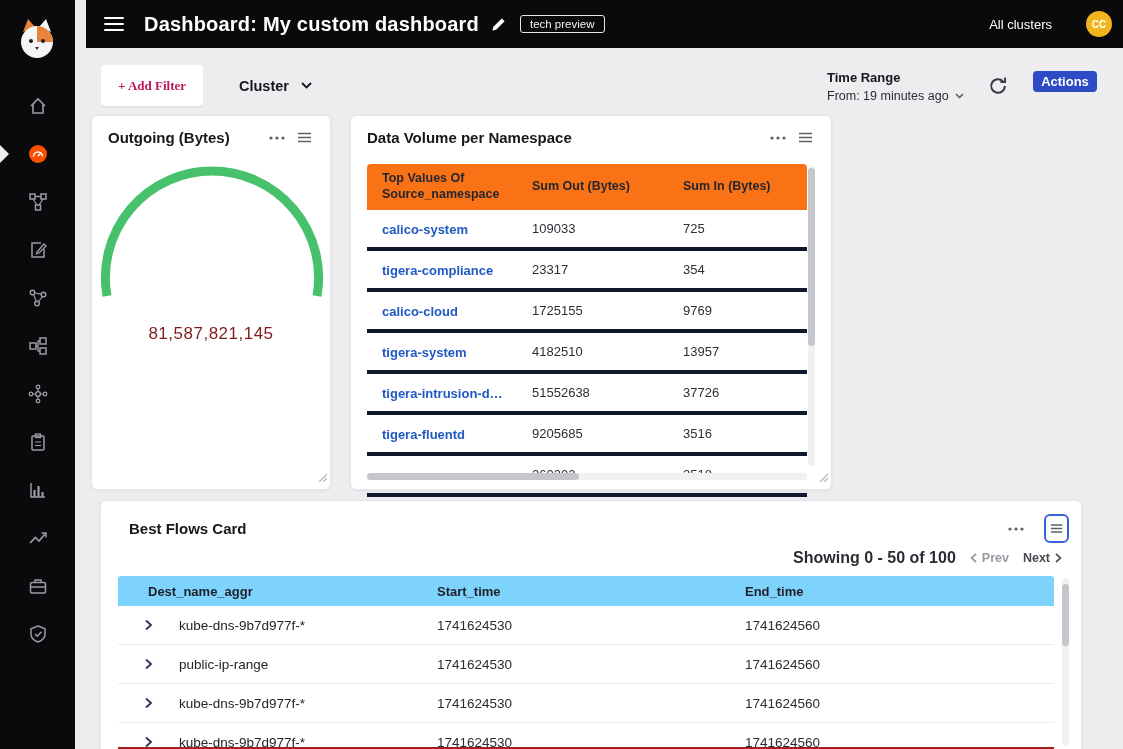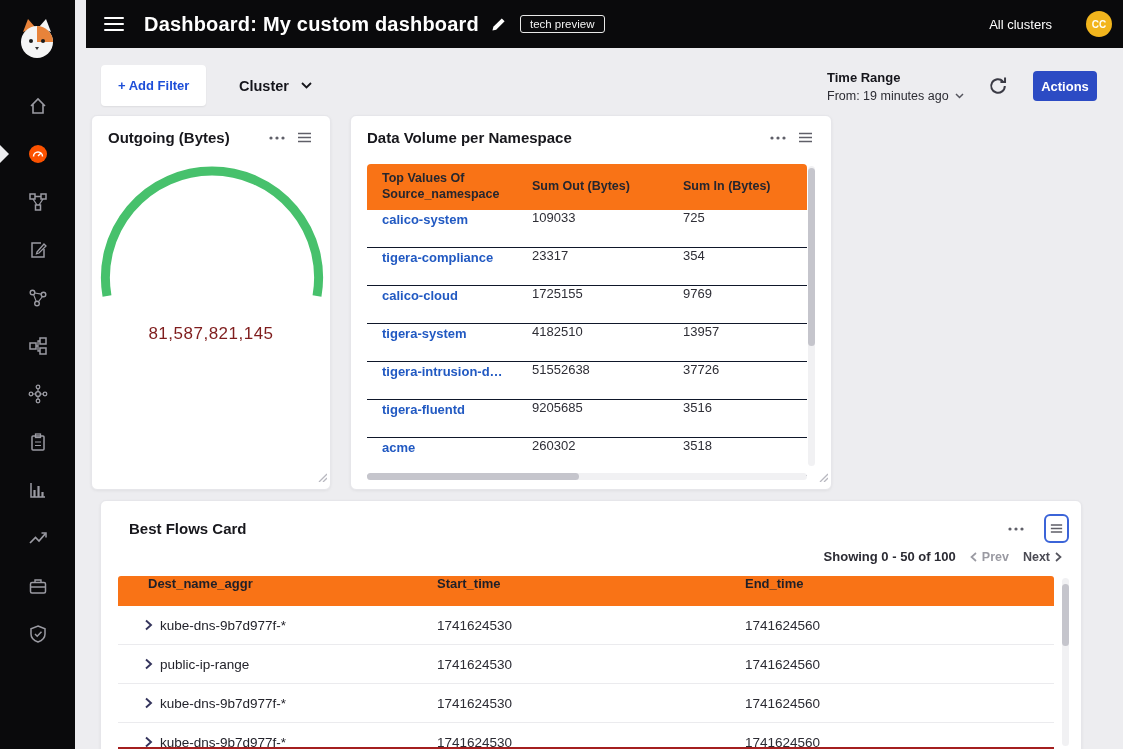--- a/index.html
+++ b/index.html
@@ -24,28 +24,28 @@
   .badge{border:1px solid #e8e8e8;border-radius:3px;padding:2px 9px;font-size:11.5px;color:#f2f2f2;white-space:nowrap}
   .tb-spacer{flex:1}
   .clusters{font-size:13px;color:#fff;margin-right:34px;cursor:pointer;white-space:nowrap}
   .avatar{width:26px;height:26px;border-radius:50%;background:#f2b51d;color:#fffef6;font-size:10px;font-weight:700;
           display:flex;align-items:center;justify-content:center;cursor:pointer}
 
   
   .main{position:absolute;left:75px;top:48px;width:1048px;height:701px;background:#ededf0}
 
   .btn-add-filter{position:absolute;left:26px;top:17px;height:41px;padding:0 17px;background:#fff;border:none;border-radius:4px;
-          font-family:Liberation Sans, sans-serif;font-size:13px;font-weight:600;color:#1d4ed8;box-shadow:0 1px 2px rgba(0,0,0,.07);cursor:pointer}
+          font-family:Liberation Serif, serif;font-size:13px;font-weight:600;color:#be185d;box-shadow:0 1px 2px rgba(0,0,0,.07);cursor:pointer}
   .btn-cluster{position:absolute;left:150px;top:17px;height:41px;padding:0 14px;background:transparent;border:none;border-radius:4px;
           font-family:inherit;font-size:14.5px;font-weight:600;color:#15151b;display:flex;align-items:center;gap:12px;cursor:pointer}
   .time-range{position:absolute;left:752px;top:22px}
   .tr-label{font-size:13px;font-weight:700;color:#15151b}
   .tr-value{margin-top:4px;font-size:12.5px;color:#2c2c33;display:flex;align-items:center;gap:6px;cursor:pointer}
   .refresh-btn{position:absolute;left:912px;top:27px;width:22px;height:22px;cursor:pointer}
-  .btn-actions{position:absolute;left:958px;top:23px;width:64px;height:30px;background:#2c4bc4;border:none;border-radius:4px;
+  .btn-actions{position:absolute;left:958px;top:23px;width:64px;height:21px;background:#2c4bc4;border:none;border-radius:4px;
           font-family:inherit;font-size:13px;font-weight:600;color:#fff;cursor:pointer}
 
   
   .card{position:absolute;background:#fff;border:1px solid #e6e6ea;border-radius:6px;box-shadow:0 1px 3px rgba(0,0,0,.06);box-sizing:border-box}
   .card-header{display:flex;align-items:center;padding:13px 12px 10px 16px}
   .card-title{font-size:15px;font-weight:700;color:#17171c;flex:1;white-space:nowrap}
   .icon-btn{cursor:pointer;display:flex;align-items:center;justify-content:center;padding:3px 6px}
   .resize-corner{position:absolute;right:3px;bottom:3px;cursor:nwse-resize}
 
   
@@ -54,44 +54,44 @@
   .gauge-value{margin-top:14px;text-align:center;font-size:17px;font-weight:400;color:#7f1d1d;letter-spacing:.5px}
 
   
   .card-ns{left:275px;top:67px;width:482px;height:375px}
   .ns-table{position:absolute;left:16px;top:48px;width:440px}
   .ns-head{display:flex;background:#f97316;border-radius:4px 4px 0 0;height:46px;align-items:center}
   .ns-head>div{font-size:12.5px;font-weight:700;color:#26262e;line-height:1.25}
   .ns-c1{flex:0 0 150px;padding-left:15px;box-sizing:border-box}
   .ns-c2{flex:0 0 151px;padding-left:15px;box-sizing:border-box}
   .ns-c3{flex:1;padding-left:15px;box-sizing:border-box}
-  .ns-row{display:flex;height:37px;border-bottom:1px solid #0f172a}
+  .ns-row{display:flex;align-items:center;height:37px;border-bottom:4px solid #0f172a}
   .ns-link{font-size:13px;font-weight:600;color:#2159c2;text-decoration:none;cursor:pointer;white-space:nowrap}
   .ns-num{font-size:13px;color:#2e2e36}
   .vscroll{position:absolute;width:7px;background:#f1f1f3;border-radius:4px}
   .vscroll .thumb{position:absolute;left:0;width:7px;background:#c5c5cc;border-radius:4px;cursor:pointer}
   .hscroll{position:absolute;left:16px;bottom:9px;width:440px;height:7px;background:#f1f1f3;border-radius:4px}
   .hscroll .thumb{position:absolute;left:0;top:0;height:7px;width:212px;background:#c5c5cc;border-radius:4px;cursor:pointer}
 
   
   .card-flows{left:25px;top:452px;width:982px;height:300px}
   .drag-box{margin-left:14px;border:2px solid #3b64d8;border-radius:6px;background:#fff;padding:7px 4px;display:flex;align-items:center;cursor:grab}
   .fl-pagination{position:absolute;top:48px;right:19px;display:flex;align-items:center;gap:14px}
-  .fl-showing{font-size:13px;font-weight:600;color:#2b2b33}
+  .fl-showing{font-size:16px;font-weight:600;color:#2b2b33}
   .pg-group{display:flex;align-items:center;gap:5px;cursor:pointer}
   .pg-prev{font-size:12.5px;font-weight:700;color:#9a9aa2}
   .pg-next{font-size:12.5px;font-weight:700;color:#4a4a53}
   .fl-table{position:absolute;left:17px;top:75px;width:936px}
-  .fl-head{display:flex;align-items:flex-start;background:#f97316;height:30px;border-radius:3px 3px 0 0}
+  .fl-head{display:flex;align-items:center;background:#7dd3fc;height:30px;border-radius:3px 3px 0 0}
   .fl-head>div{font-size:13px;font-weight:700;color:#1f1f28}
   .fl-c1{flex:0 0 319px;padding-left:30px;box-sizing:border-box;display:flex;align-items:center}
   .fl-c2{flex:0 0 308px;box-sizing:border-box}
   .fl-c3{flex:1;box-sizing:border-box}
   .fl-row{display:flex;align-items:center;height:38px;border-bottom:1px solid #ebebee}
-  .fl-row .fl-c1{padding-left:26px;gap:7px}
+  .fl-row .fl-c1{padding-left:26px;gap:26px}
   .expander{display:flex;align-items:center;cursor:pointer}
   .fl-name{font-size:13.5px;font-weight:500;color:#23232b;white-space:nowrap}
   .fl-num{font-size:13.5px;color:#2b2b33}
   .drop-indicator{position:absolute;left:17px;top:246px;width:936px;height:3px;background:#a41f1f}
 </style>
 </head>
 <body>
 
 <div class="screen">
 

